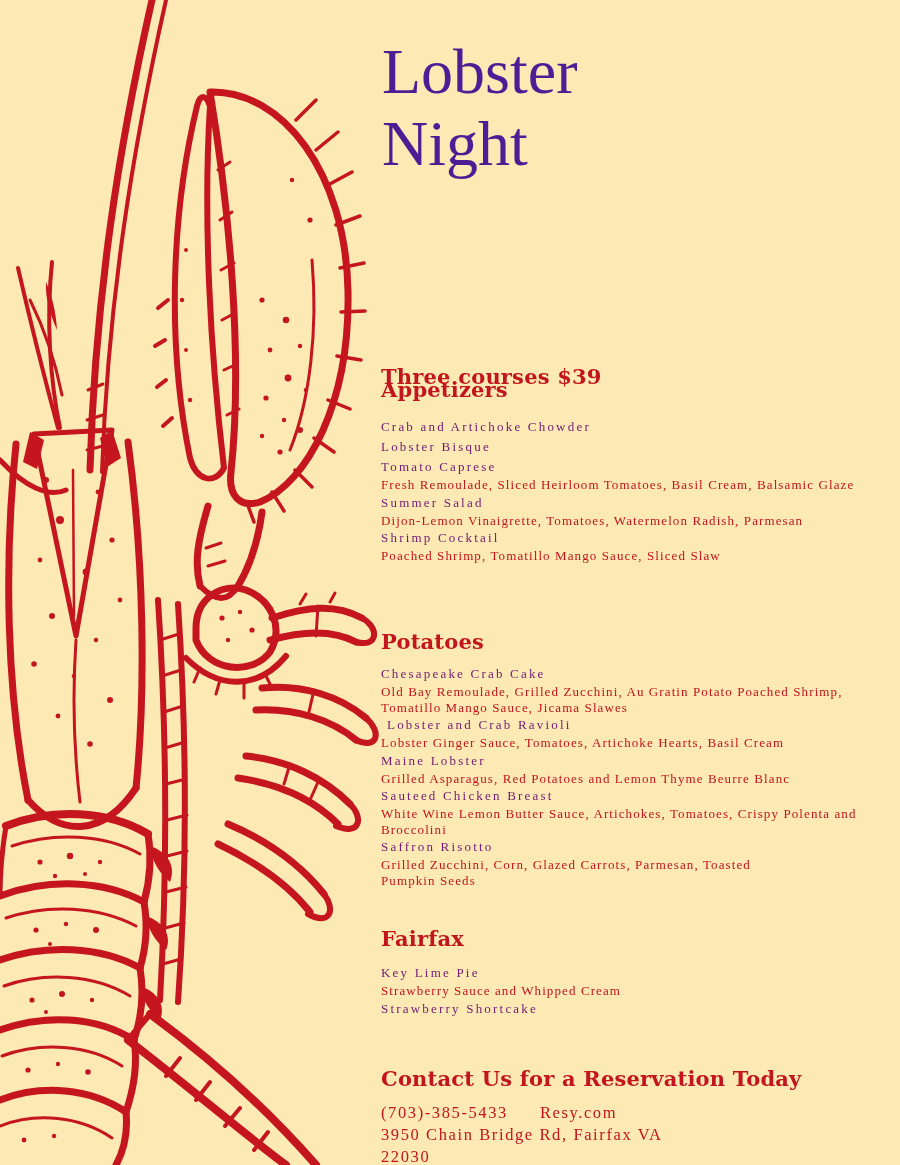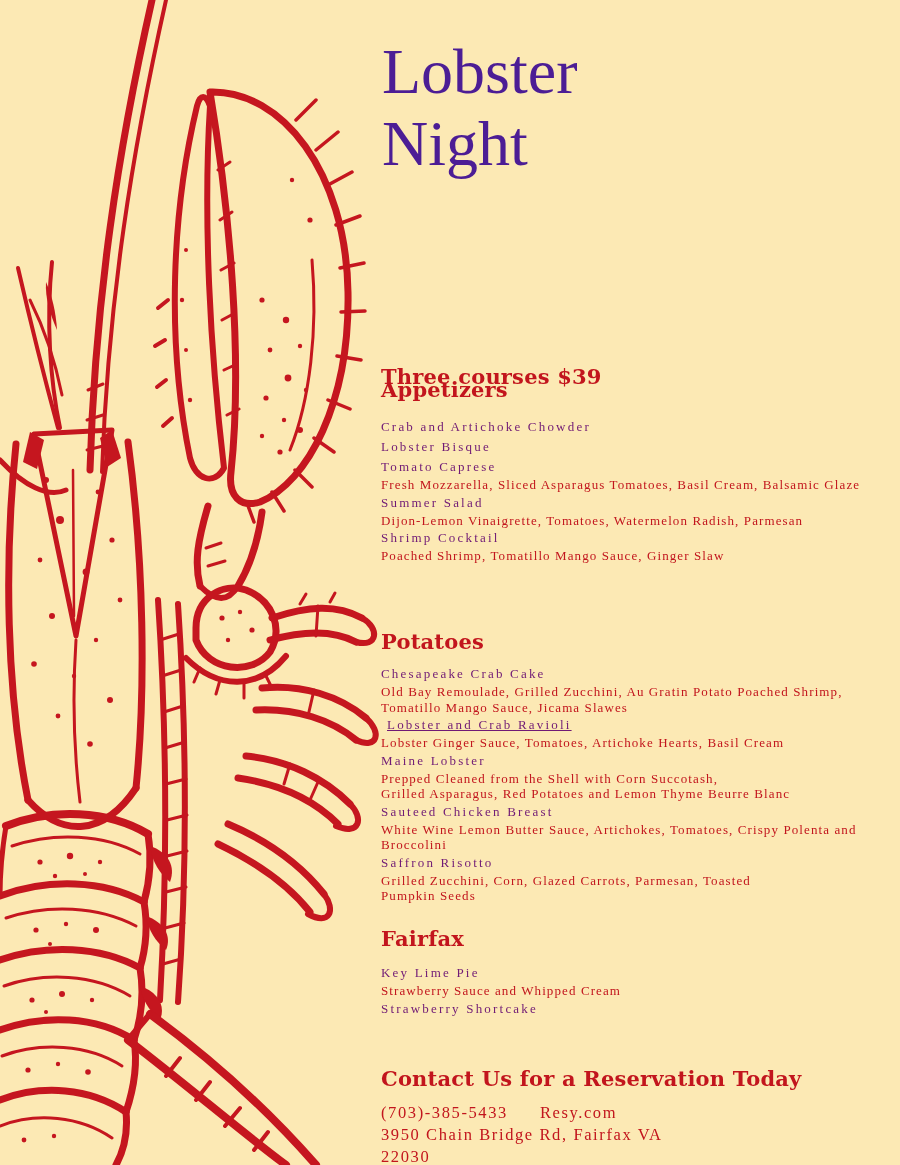--- a/index.html
+++ b/index.html
@@ -33,21 +33,21 @@
   .list-entrees{top:664px;}
   .list-dessert{top:963px;}
   .item-name{
     font-size:13px;line-height:20px;
     letter-spacing:2.2px;color:#701a75;
   }
   .item-desc{
     font-size:13px;line-height:15.5px;
     letter-spacing:1.1px;color:#c2151d;
   }
-  .indented{padding-left:6px;text-decoration:underline;}
+  .indented{padding-left:6px;}
   .gap-top{}
   .contact-heading{left:381px;top:1066px;}
   .contact-info{
     left:381px;top:1102px;width:505px;
     font-size:16.5px;line-height:22px;letter-spacing:1.6px;
   }
   .contact-row{display:flex;gap:32px;}
   
   .lobster-wrap{left:0;top:0;width:380px;height:1165px;}
   svg .ln{fill:none;stroke:#c5161f;stroke-linecap:round;stroke-linejoin:round;}
@@ -232,45 +232,44 @@
 <div class="abs sec-heading h-appetizers">Appetizers</div>
 <div class="abs item-list list-appetizers">
   <div>
     <div class="item-name">Crab and Artichoke Chowder</div>
   </div>
   <div>
     <div class="item-name">Lobster Bisque</div>
   </div>
   <div>
     <div class="item-name">Tomato Caprese</div>
-    <div class="item-desc">Fresh Mozzarella, Sliced Asparagus Tomatoes, Basil Cream, Balsamic Glaze</div>
+    <div class="item-desc">Fresh Remoulade, Sliced Heirloom Tomatoes, Basil Cream, Balsamic Glaze</div>
   </div>
   <div>
     <div class="item-name">Summer Salad</div>
     <div class="item-desc">Dijon-Lemon Vinaigrette, Tomatoes, Watermelon Radish, Parmesan</div>
   </div>
   <div>
     <div class="item-name">Shrimp Cocktail</div>
-    <div class="item-desc">Poached Shrimp, Tomatillo Mango Sauce, Ginger Slaw</div>
+    <div class="item-desc">Poached Shrimp, Tomatillo Mango Sauce, Sliced Slaw</div>
   </div>
 </div>
 
 <div class="abs sec-heading h-entrees">Potatoes</div>
 <div class="abs item-list list-entrees">
   <div>
     <div class="item-name">Chesapeake Crab Cake</div>
     <div class="item-desc">Old Bay Remoulade, Grilled Zucchini, Au Gratin Potato Poached Shrimp, Tomatillo Mango Sauce, Jicama Slawes</div>
   </div>
   <div>
     <div class="item-name indented">Lobster and Crab Ravioli</div>
     <div class="item-desc">Lobster Ginger Sauce, Tomatoes, Artichoke Hearts, Basil Cream</div>
   </div>
   <div>
     <div class="item-name">Maine Lobster</div>
-    <div class="item-desc">Prepped Cleaned from the Shell with Corn Succotash,</div>
     <div class="item-desc">Grilled Asparagus, Red Potatoes and Lemon Thyme Beurre Blanc</div>
   </div>
   <div>
     <div class="item-name">Sauteed Chicken Breast</div>
     <div class="item-desc">White Wine Lemon Butter Sauce, Artichokes, Tomatoes, Crispy Polenta and Broccolini</div>
   </div>
   <div>
     <div class="item-name">Saffron Risotto</div>
     <div class="item-desc">Grilled Zucchini, Corn, Glazed Carrots, Parmesan, Toasted</div>
     <div class="item-desc">Pumpkin Seeds</div>

